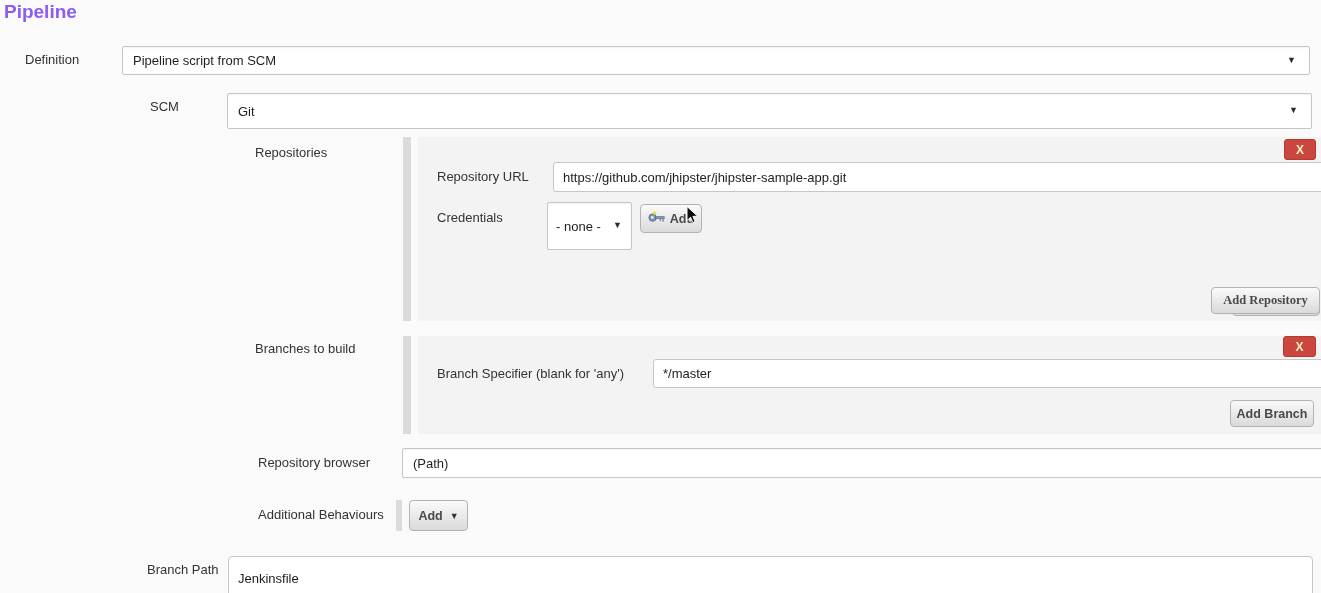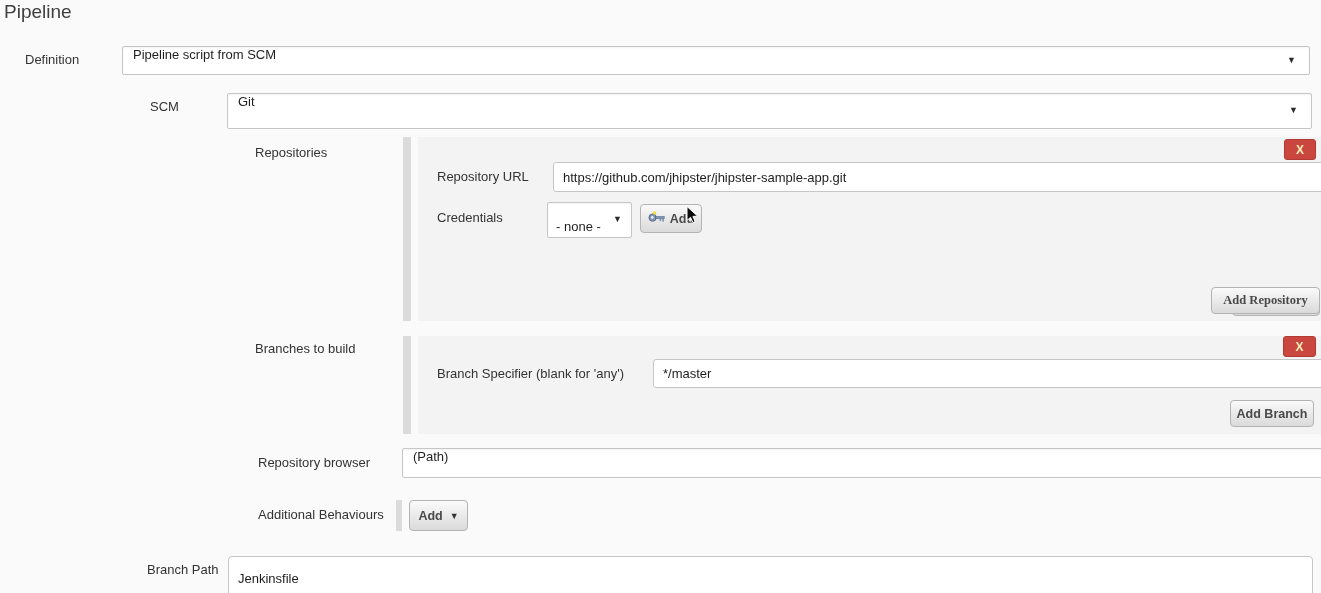--- a/index.html
+++ b/index.html
@@ -2,26 +2,26 @@
 <html><head>
 <meta charset="utf-8">
 <style>
   html,body{margin:0;padding:0;}
   body{font-family:"Liberation Sans",sans-serif;background:#fff;}
   #screen{
     position:relative;width:1321px;height:593px;overflow:hidden;
     background:#fafafa;font-family:"Liberation Sans",sans-serif;
   }
   .abs{position:absolute;box-sizing:border-box;}
-  .title{font-size:19px;font-weight:normal;color:#404040;}
+  .title{font-size:19px;font-weight:bold;color:#8b5cf6;}
   .lbl{font-size:13px;color:#333;white-space:nowrap;}
   .select{
     background:#fff;border:1px solid #c6c6c6;border-radius:2px;
     box-shadow:inset 0 1px 2px rgba(0,0,0,.05);
-    display:flex;padding:0 10px;
+    display:flex;align-items:center;padding:0 10px;
     font-size:13px;color:#1f1f1f;white-space:nowrap;cursor:default;
   }
   .select .arrow{
     position:absolute;right:13px;top:50%;transform:translateY(-52%);
     font-size:9px;color:#2b2b2b;line-height:1;
   }
   .input{
     background:#fff;border:1px solid #c6c6c6;border-radius:3px;
     font-size:13px;color:#1c1c1c;padding:0 9px;outline:none;
     font-family:"Liberation Sans",sans-serif;
@@ -65,21 +65,21 @@
   <div class="abs lbl" style="left:255px;top:145px;">Repositories</div>
   <div class="abs bar" style="left:403px;top:137px;width:8px;height:184px;"></div>
   <div class="abs block" style="left:418px;top:137px;width:903px;height:184px;"></div>
 
   <div class="abs xbtn" style="left:1284px;top:139px;width:32px;height:21px;">X</div>
 
   <div class="abs lbl" style="left:437px;top:169px;">Repository URL</div>
   <input class="abs input" style="left: 553px; top: 162px; width: 787px; height: 30px;" value="https://github.com/jhipster/jhipster-sample-app.git">
 
   <div class="abs lbl" style="left:437px;top:210px;">Credentials</div>
-  <div class="abs select" style="left:547px;top:202px;width:85px;height:36px;padding:16px 8px;">
+  <div class="abs select" style="left:547px;top:202px;width:85px;height:48px;padding:16px 8px;">
     <span>- none -</span>
     <span class="arrow" style="right:9px;">▼</span>
   </div>
   <div class="abs btn" style="left:640px;top:204px;width:62px;height:29px;padding:0 8px;">
     <span class="keyicon"><svg width="17" height="12" viewBox="0 0 17 12">
       <circle cx="4.6" cy="6.6" r="3.7" fill="#7e95b5" stroke="#51657f" stroke-width="0.8"></circle>
       <circle cx="4.3" cy="6.4" r="1.3" fill="#eef1f6"></circle>
       <rect x="7.6" y="5.4" width="8.6" height="2.4" fill="#7e95b5" stroke="#51657f" stroke-width="0.5"></rect>
       <rect x="11.6" y="7.6" width="1.6" height="2.5" fill="#7e95b5"></rect>
       <rect x="14.3" y="7.6" width="1.6" height="3.1" fill="#7e95b5"></rect>

